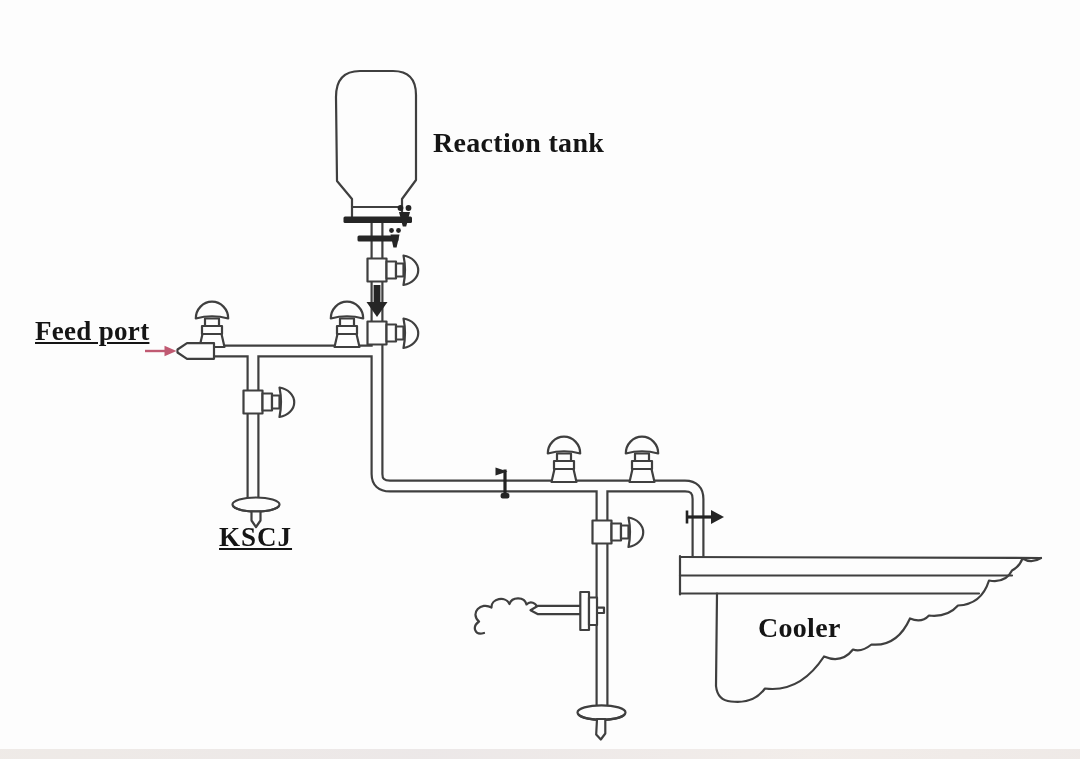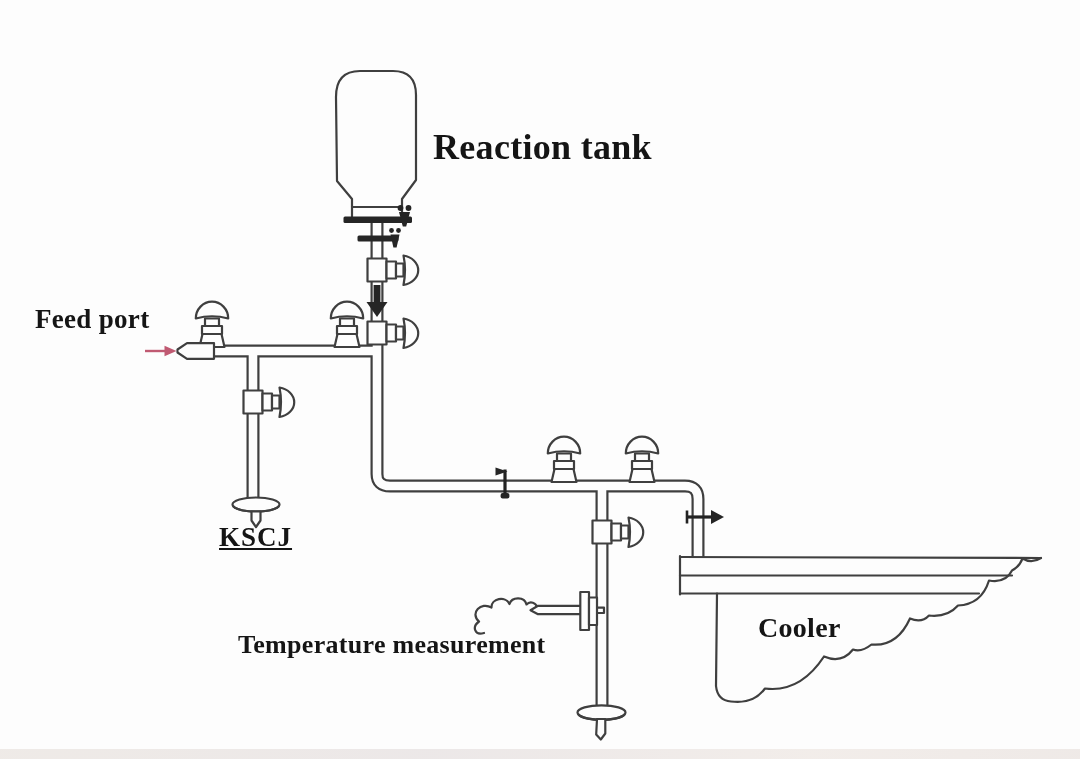--- a/index.html
+++ b/index.html
@@ -6,22 +6,22 @@
   .stage{
     position:relative;width:1080px;height:759px;
     background:#fdfdfd;overflow:hidden;
     font-family:"Liberation Serif","DejaVu Serif",serif;
   }
   .stage svg{position:absolute;left:0;top:0;}
   .lbl{
     position:absolute;font-weight:bold;color:#151515;
     letter-spacing:.3px;white-space:nowrap;line-height:1;
   }
-  .lbl-reaction{left:433px;top:129px;font-size:36px;}
-  .lbl-feed{left:35px;top:306px;font-size:27px;}
+  .lbl-reaction{left:433px;top:129px;font-size:28px;}
+  .lbl-feed{left:35px;top:318px;font-size:27px;text-decoration:underline;}
   .lbl-kscj{left:219px;top:524px;font-size:27px;letter-spacing:1px;text-decoration:underline;}
   .lbl-temp{left:238px;top:632px;font-size:26px;}
   .lbl-cooler{left:758px;top:614px;font-size:28px;}
   .bottom-strip{
     position:absolute;left:0;bottom:0;width:1080px;height:10px;
     background:linear-gradient(90deg,#ece7e3,#e9e4e4 40%,#f0eae6 75%,#ece6e3);
     opacity:.85;
   }
   
   .pipe-outer{fill:none;stroke:#3f3f3f;stroke-width:13;}
@@ -144,17 +144,16 @@
       <path class="ln" d="M 680 575.5 L 1012 575.5"></path>
       <path class="ln" d="M 680 593.5 L 979 593.5"></path>
       <path class="ln" d="M 680 556 L 680 594.5"></path>
       <path class="ln" d="M 717 593.5 L 716 686 Q 717.5 700.5 731 701.5 Q 753 704.5 765 688.5 Q 800 693 824 656.5 Q 841.5 664 853 649.5 Q 861.5 652.5 871.5 644.5 Q 897 647 910 618.5 Q 921.5 623.5 929 615.5 Q 947.5 617.5 958 605.5 Q 981.5 604.5 989 580.5 Q 1005.5 583.5 1012 570.5 Q 1019.5 566.5 1022.5 558.5 Q 1031.5 564 1041 558"></path>
     </g>
   </svg>
 
   <div class="lbl lbl-reaction">Reaction tank</div>
   <div class="lbl lbl-feed">Feed port</div>
   <div class="lbl lbl-kscj">KSCJ</div>
-  <div class="lbl lbl-temp">Temperature measurement</div>
   <div class="lbl lbl-cooler">Cooler</div>
 
   <div class="bottom-strip"></div>
 </div>
 
 </body></html>

